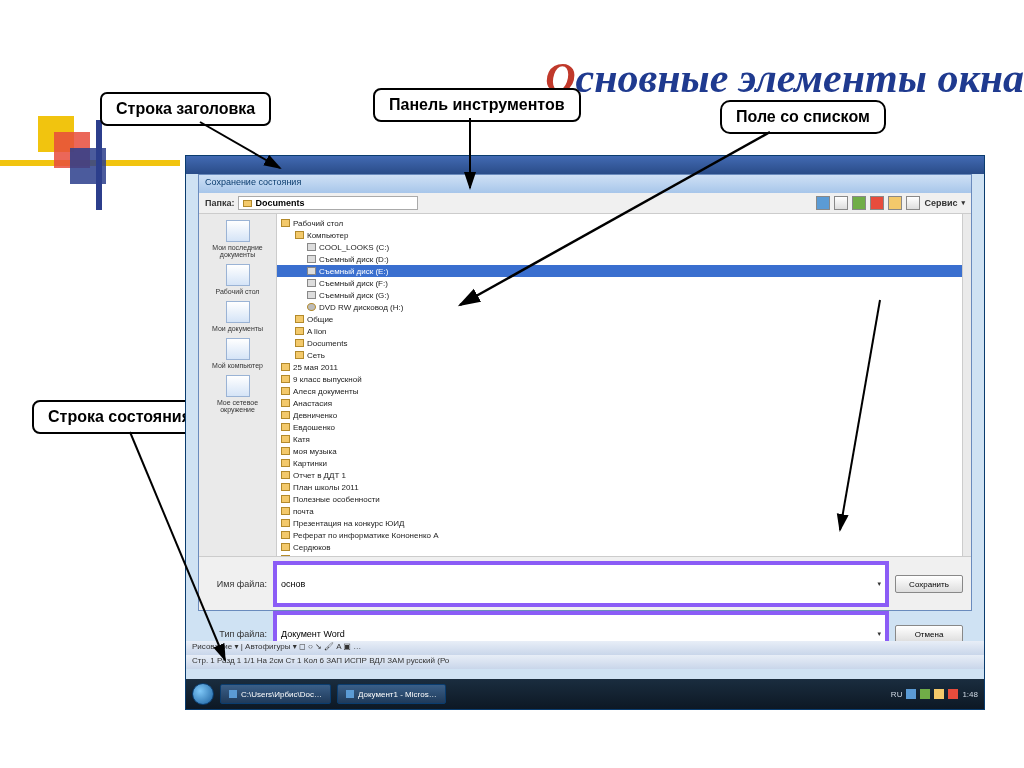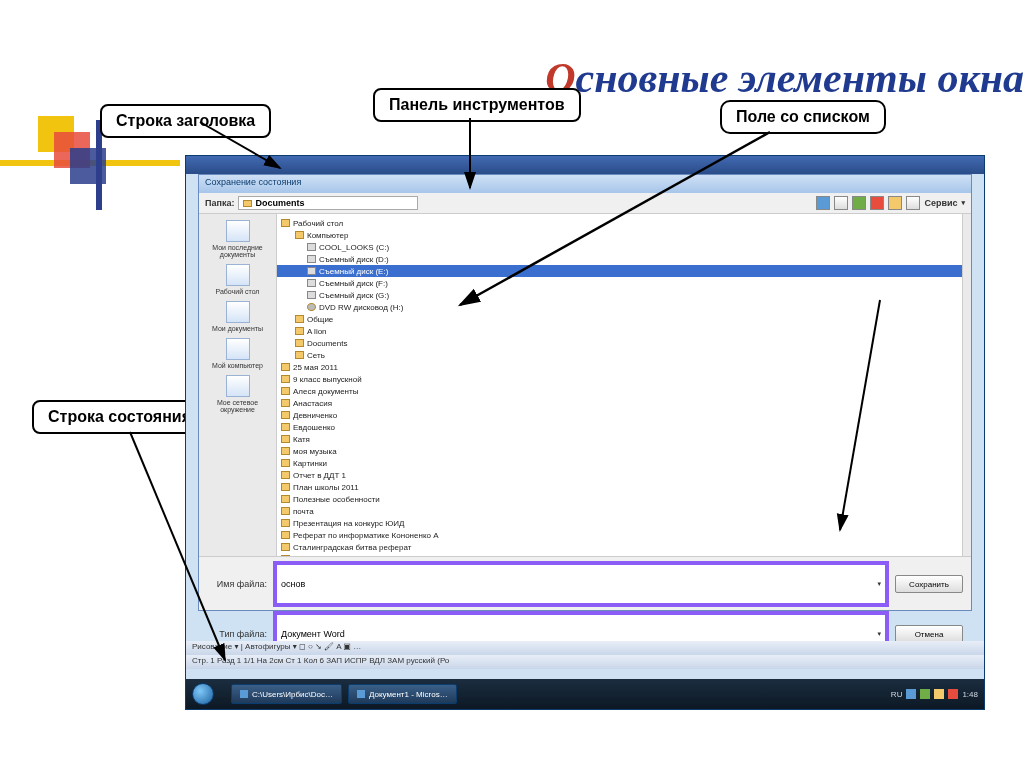--- a/index.html
+++ b/index.html
@@ -46,21 +46,21 @@
   .dlg-right { flex: 0 0 8px; background:#eaeaea; }
   .dlg-footer { position:absolute; left:0; right:0; bottom:0; height:54px; background:#f0f0f0; border-top:1px solid #ccc; padding:4px 8px; display:flex; flex-direction:column; gap:4px; font-size:9px; }
   .foot-row { display:flex; align-items:center; gap:6px; }
   .foot-row .flbl { width:60px; text-align:right; color:#333; }
   .foot-row .finput { flex:1; border:4px solid #8b5cf6; background:#fff; height:16px; padding:19px 4px; font-size:9px; display:flex; align-items:center; justify-content:space-between; }
   .foot-row .fbtn { width:68px; height:18px; border:1px solid #888; background:linear-gradient(#fff,#ddd); border-radius:2px; font-size:8px; display:flex; align-items:center; justify-content:center; }
   .caret { font-size:7px; color:#333; }
   
   .word-statusbar { position:absolute; left:0; right:0; bottom:40px; height:14px; background:linear-gradient(#e8eef7,#c9d6ea); font-size:8px; color:#333; padding:1px 6px; }
   .word-drawbar { position:absolute; left:0; right:0; bottom:54px; height:14px; background:linear-gradient(#e8eef7,#c9d6ea); font-size:8px; color:#333; padding:1px 6px; }
-  .taskbar { position:absolute; left:0; right:0; bottom:0; height:30px; background:linear-gradient(#1a2d3f,#0d1824); display:flex; align-items:center; gap:17px; padding:0 6px; }
+  .taskbar { position:absolute; left:0; right:0; bottom:0; height:30px; background:linear-gradient(#1a2d3f,#0d1824); display:flex; align-items:center; gap:6px; padding:0 6px; }
   .start-orb { width:22px; height:22px; border-radius:50%; background: radial-gradient(circle at 35% 35%, #7fc8f8, #1a5f9e); border:1px solid #0a3c6e; }
   .task-item { height:20px; padding:0 8px; background:linear-gradient(#3a5f88,#1f3a5a); border:1px solid #0a3c6e; border-radius:2px; font-size:8px; color:#fff; display:flex; align-items:center; gap:4px; }
   .task-mini { width:8px; height:8px; background:#5b9bd5; }
   .tray { margin-left:auto; display:flex; align-items:center; gap:4px; font-size:8px; color:#cfd8e3; }
   .tray .tico { width:10px; height:10px; background:#5b9bd5; }
   
   
   .arrow-svg { position:absolute; left:0; top:0; width:1024px; height:768px; pointer-events:none; }
 </style>
 </head>
@@ -69,21 +69,21 @@
 <h1 class="slide-title">
   <span class="red">О</span><span>сновные элементы окна</span>
 </h1>
 
 <div class="deco-hbar"></div>
 <div class="deco-yellow"></div>
 <div class="deco-orange"></div>
 <div class="deco-blue-sq"></div>
 <div class="deco-vbar"></div>
 
-<div class="callout" style="left:100px; top:104px;">Строка заголовка</div>
+<div class="callout" style="left:100px; top:92px;border-radius:7px;">Строка заголовка</div>
 <div class="callout" style="left:373px; top:88px;">Панель инструментов</div>
 <div class="callout" style="left:720px; top:100px;border-radius:10px;">Поле со списком</div>
 <div class="callout" style="left:810px; top:268px;">Рабочее поле</div>
 <div class="callout" style="left:32px; top:400px;">Строка состояния</div>
 
 <div class="shot">
   <div class="word-titlebar"></div>
 
   <div class="save-dialog">
     <div class="dlg-title">Сохранение состояния</div>
@@ -227,20 +227,24 @@
             <span class="fico"></span>
             <span>почта</span>
           </div>
           <div class="tree-row indent0">
             <span class="fico"></span>
             <span>Презентация на конкурс ЮИД</span>
           </div>
           <div class="tree-row indent0">
             <span class="fico"></span>
             <span>Реферат по информатике Кононенко А</span>
+          </div>
+          <div class="tree-row indent0">
+            <span class="fico"></span>
+            <span>Сердюков</span>
           </div>
           <div class="tree-row indent0">
             <span class="fico"></span>
             <span>Сталинградская битва реферат</span>
           </div>
           <div class="tree-row indent0">
             <span class="fico"></span>
             <span>Тема презентации</span>
           </div>
         </div>

